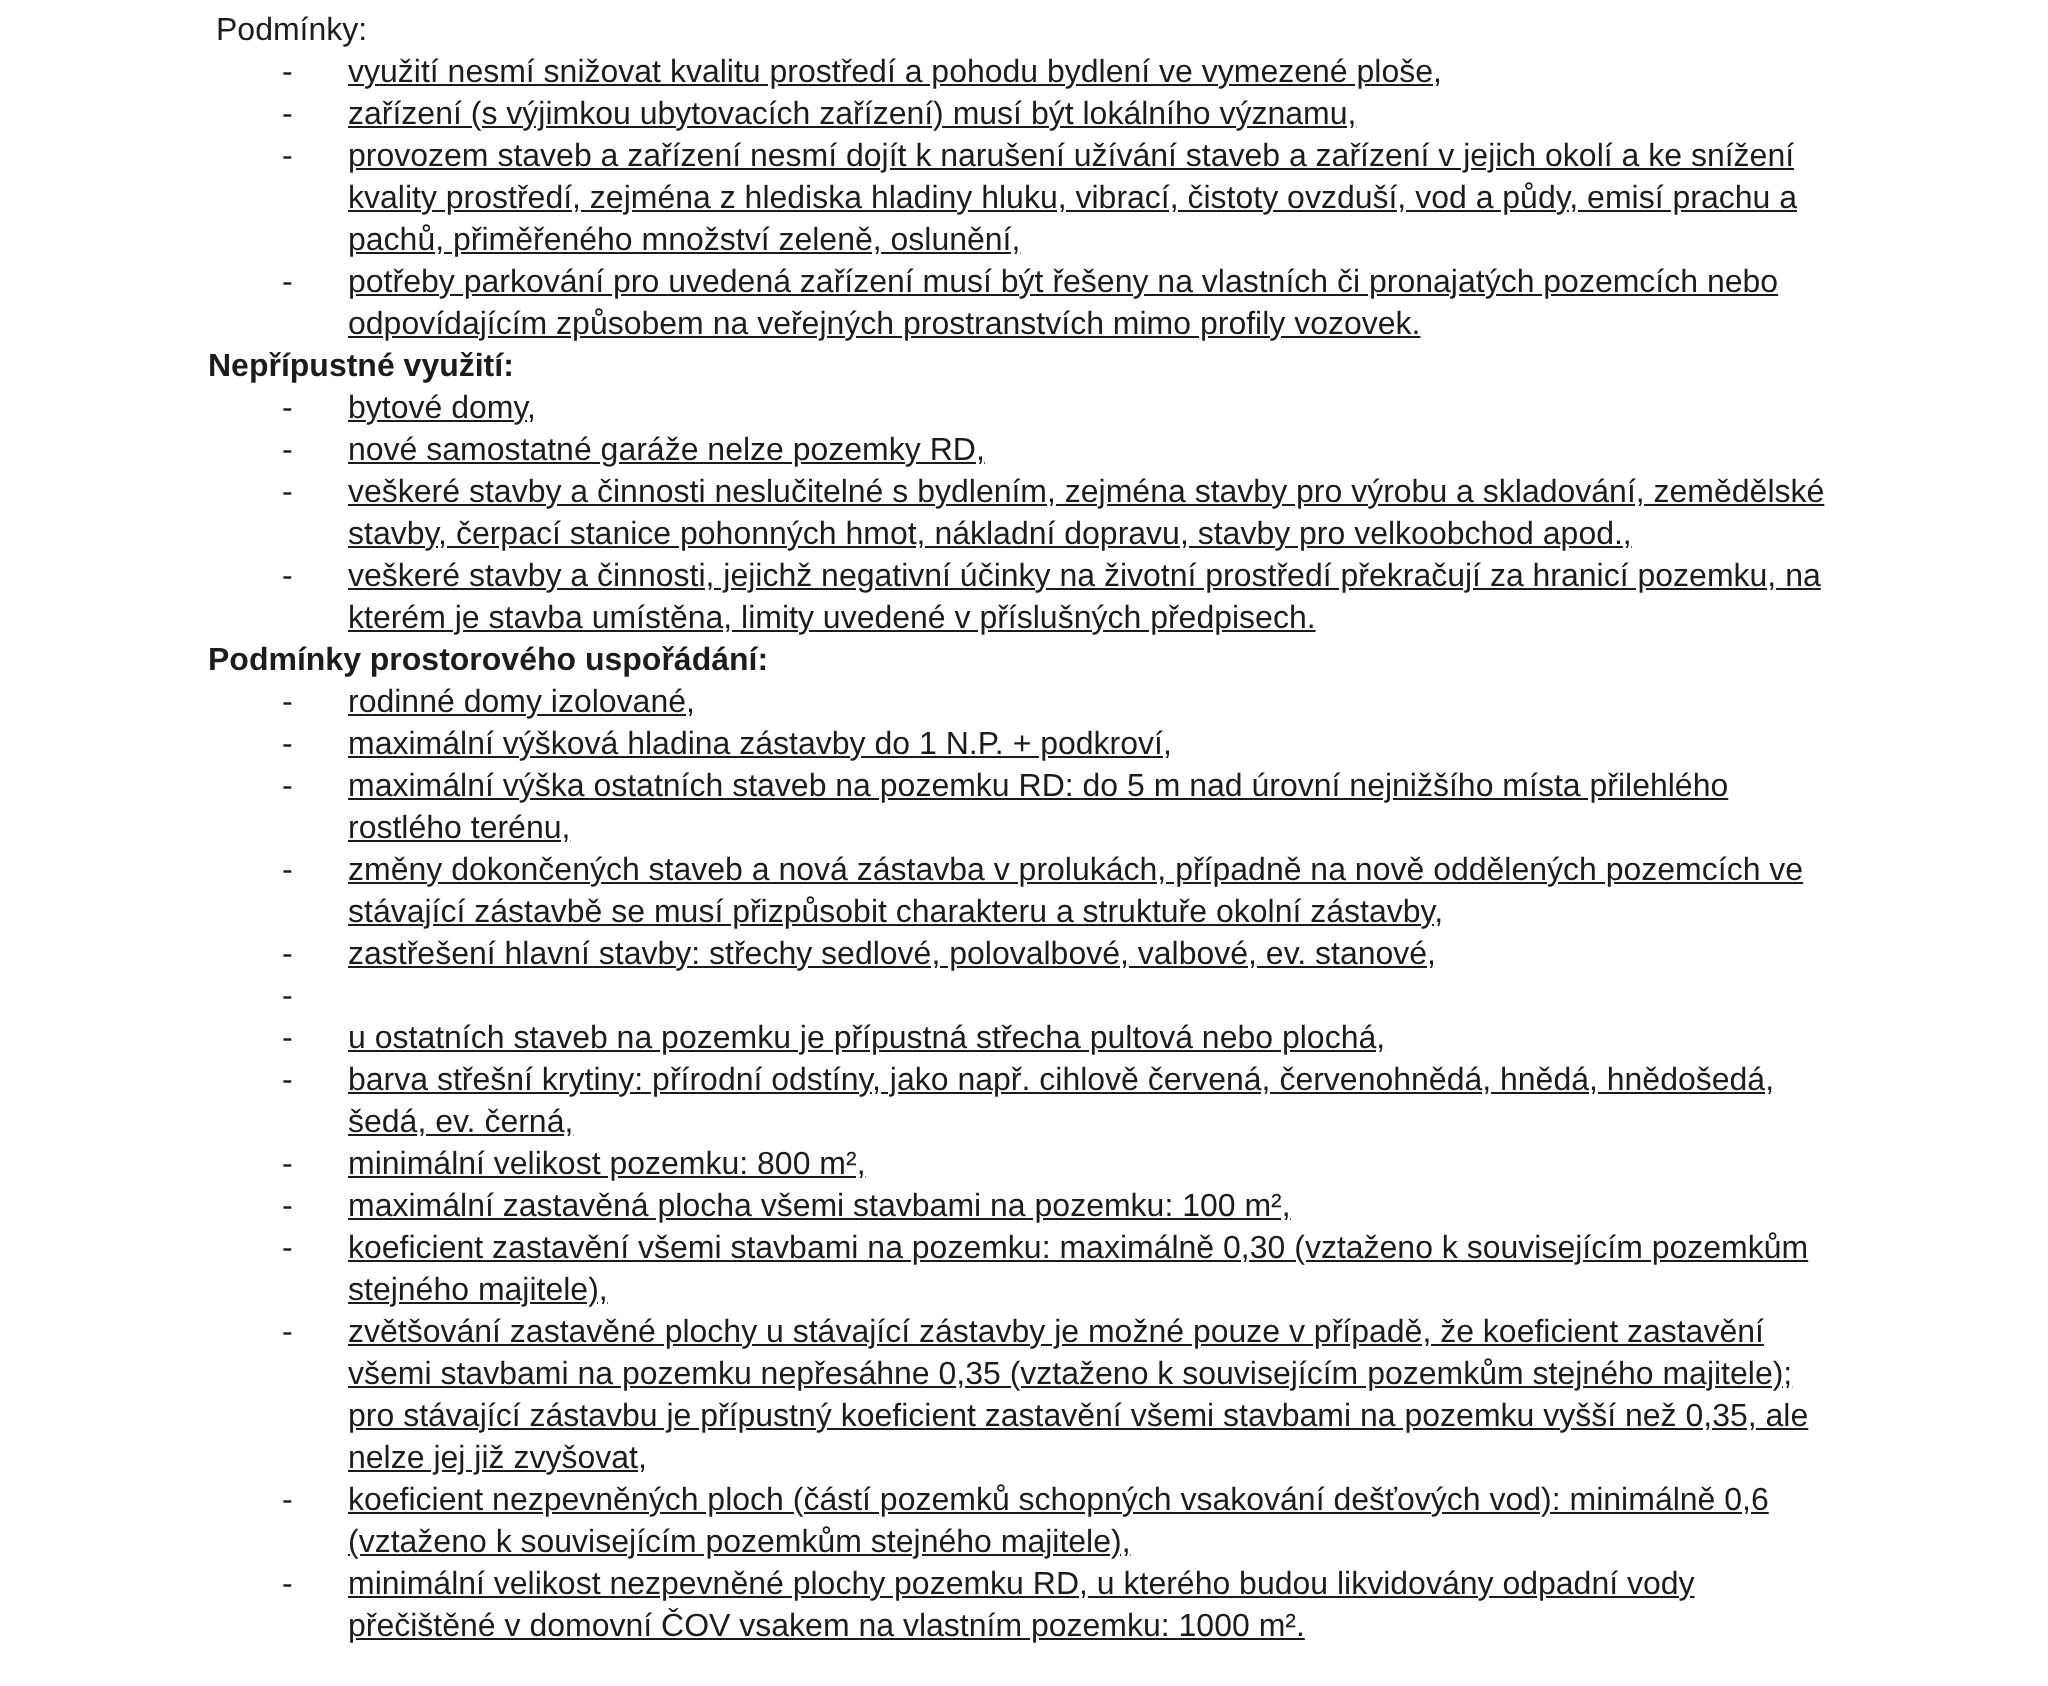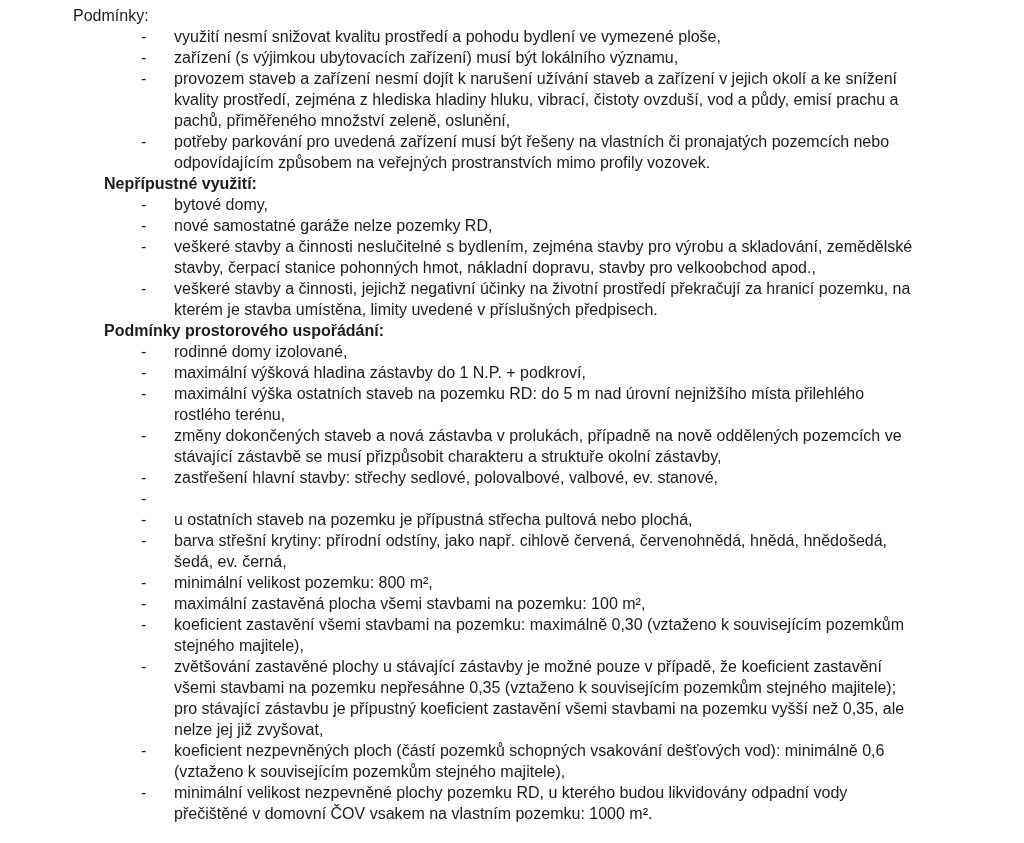--- a/index.html
+++ b/index.html
@@ -14,37 +14,38 @@
     color: #1c1c1c;
     font-family: "Liberation Sans", "DejaVu Sans", sans-serif;
     font-size: 16px;
     line-height: 21px;
   }
   .page {
     padding-top: 5px;
     box-sizing: border-box;
   }
   .subheading {
-    margin: 0 0 0 73px;
+    margin: 0 0 0 108px;
     font-weight: normal;
   }
   .heading {
     margin: 0 16px 0 104px;
     font-weight: bold;
   }
   .item {
     display: flex;
     margin-left: 141px;
   }
   .dash {
     width: 33px;
     flex-shrink: 0;
   }
   .text {
     width: 744px;
+    text-decoration: underline;
   }
 </style>
 </head>
 <body>
 
 <div class="page">
 
   <div class="subheading">Podmínky:</div>
 
   <div class="item">

